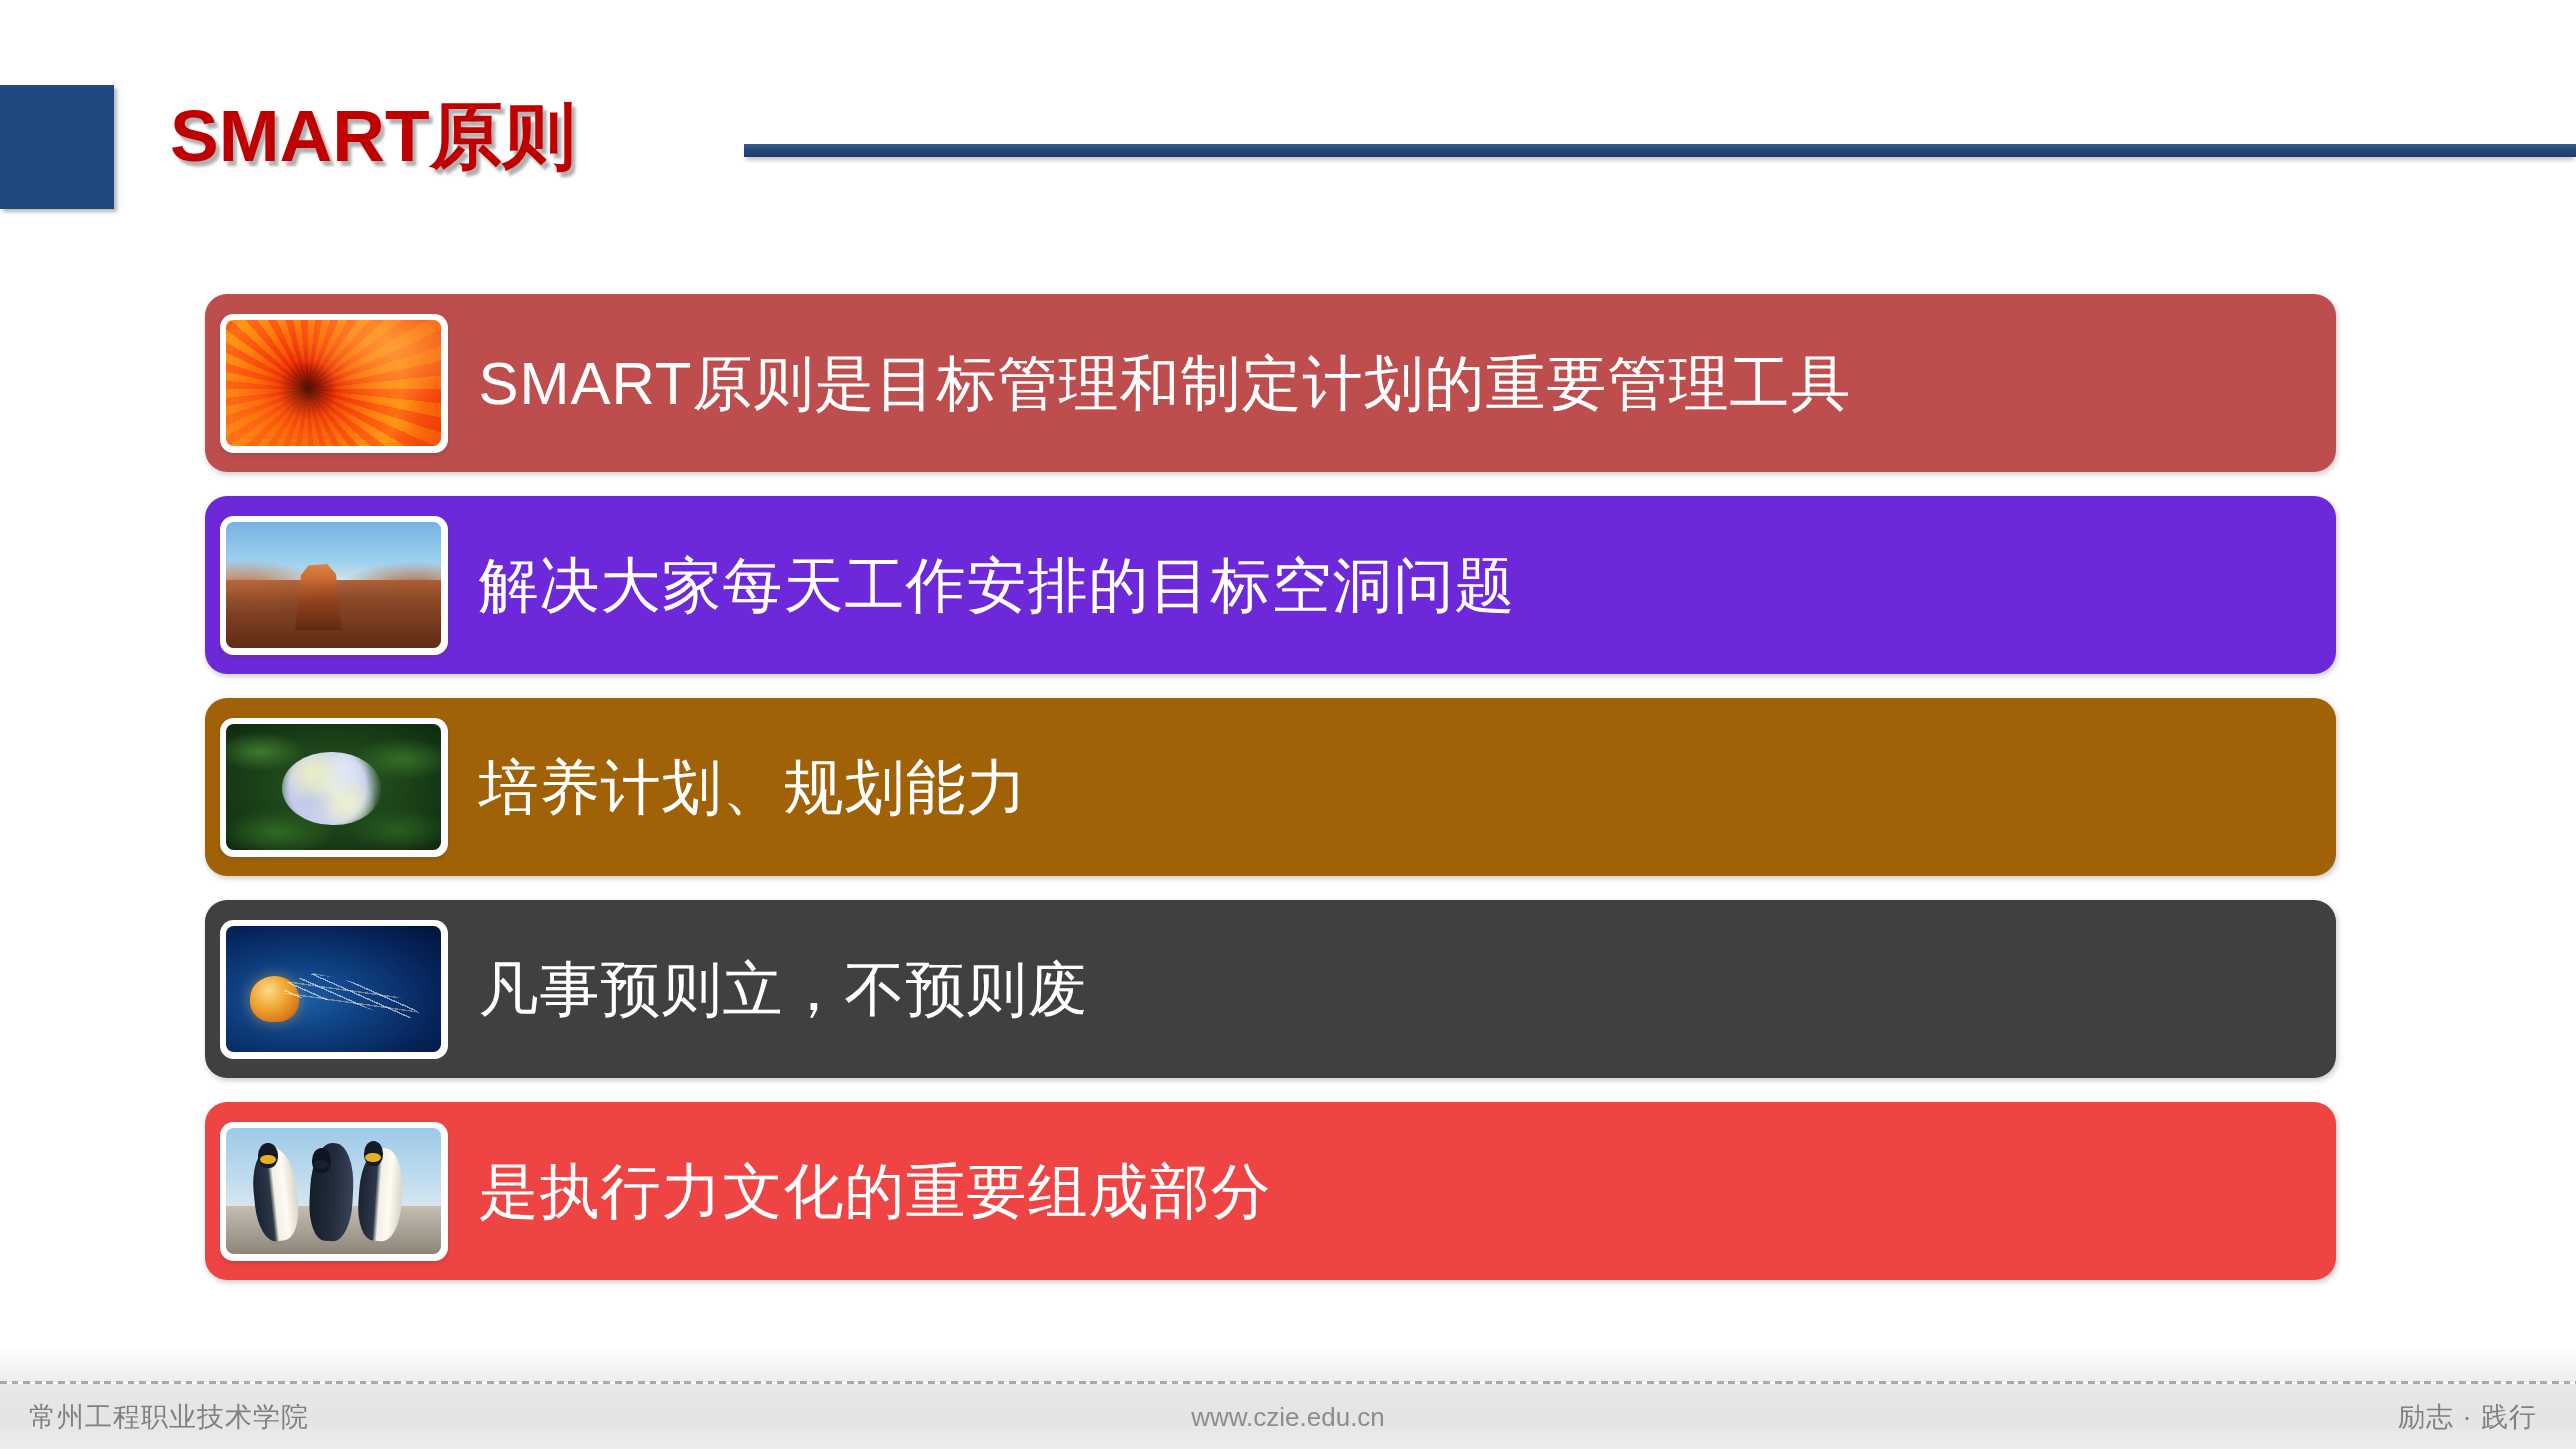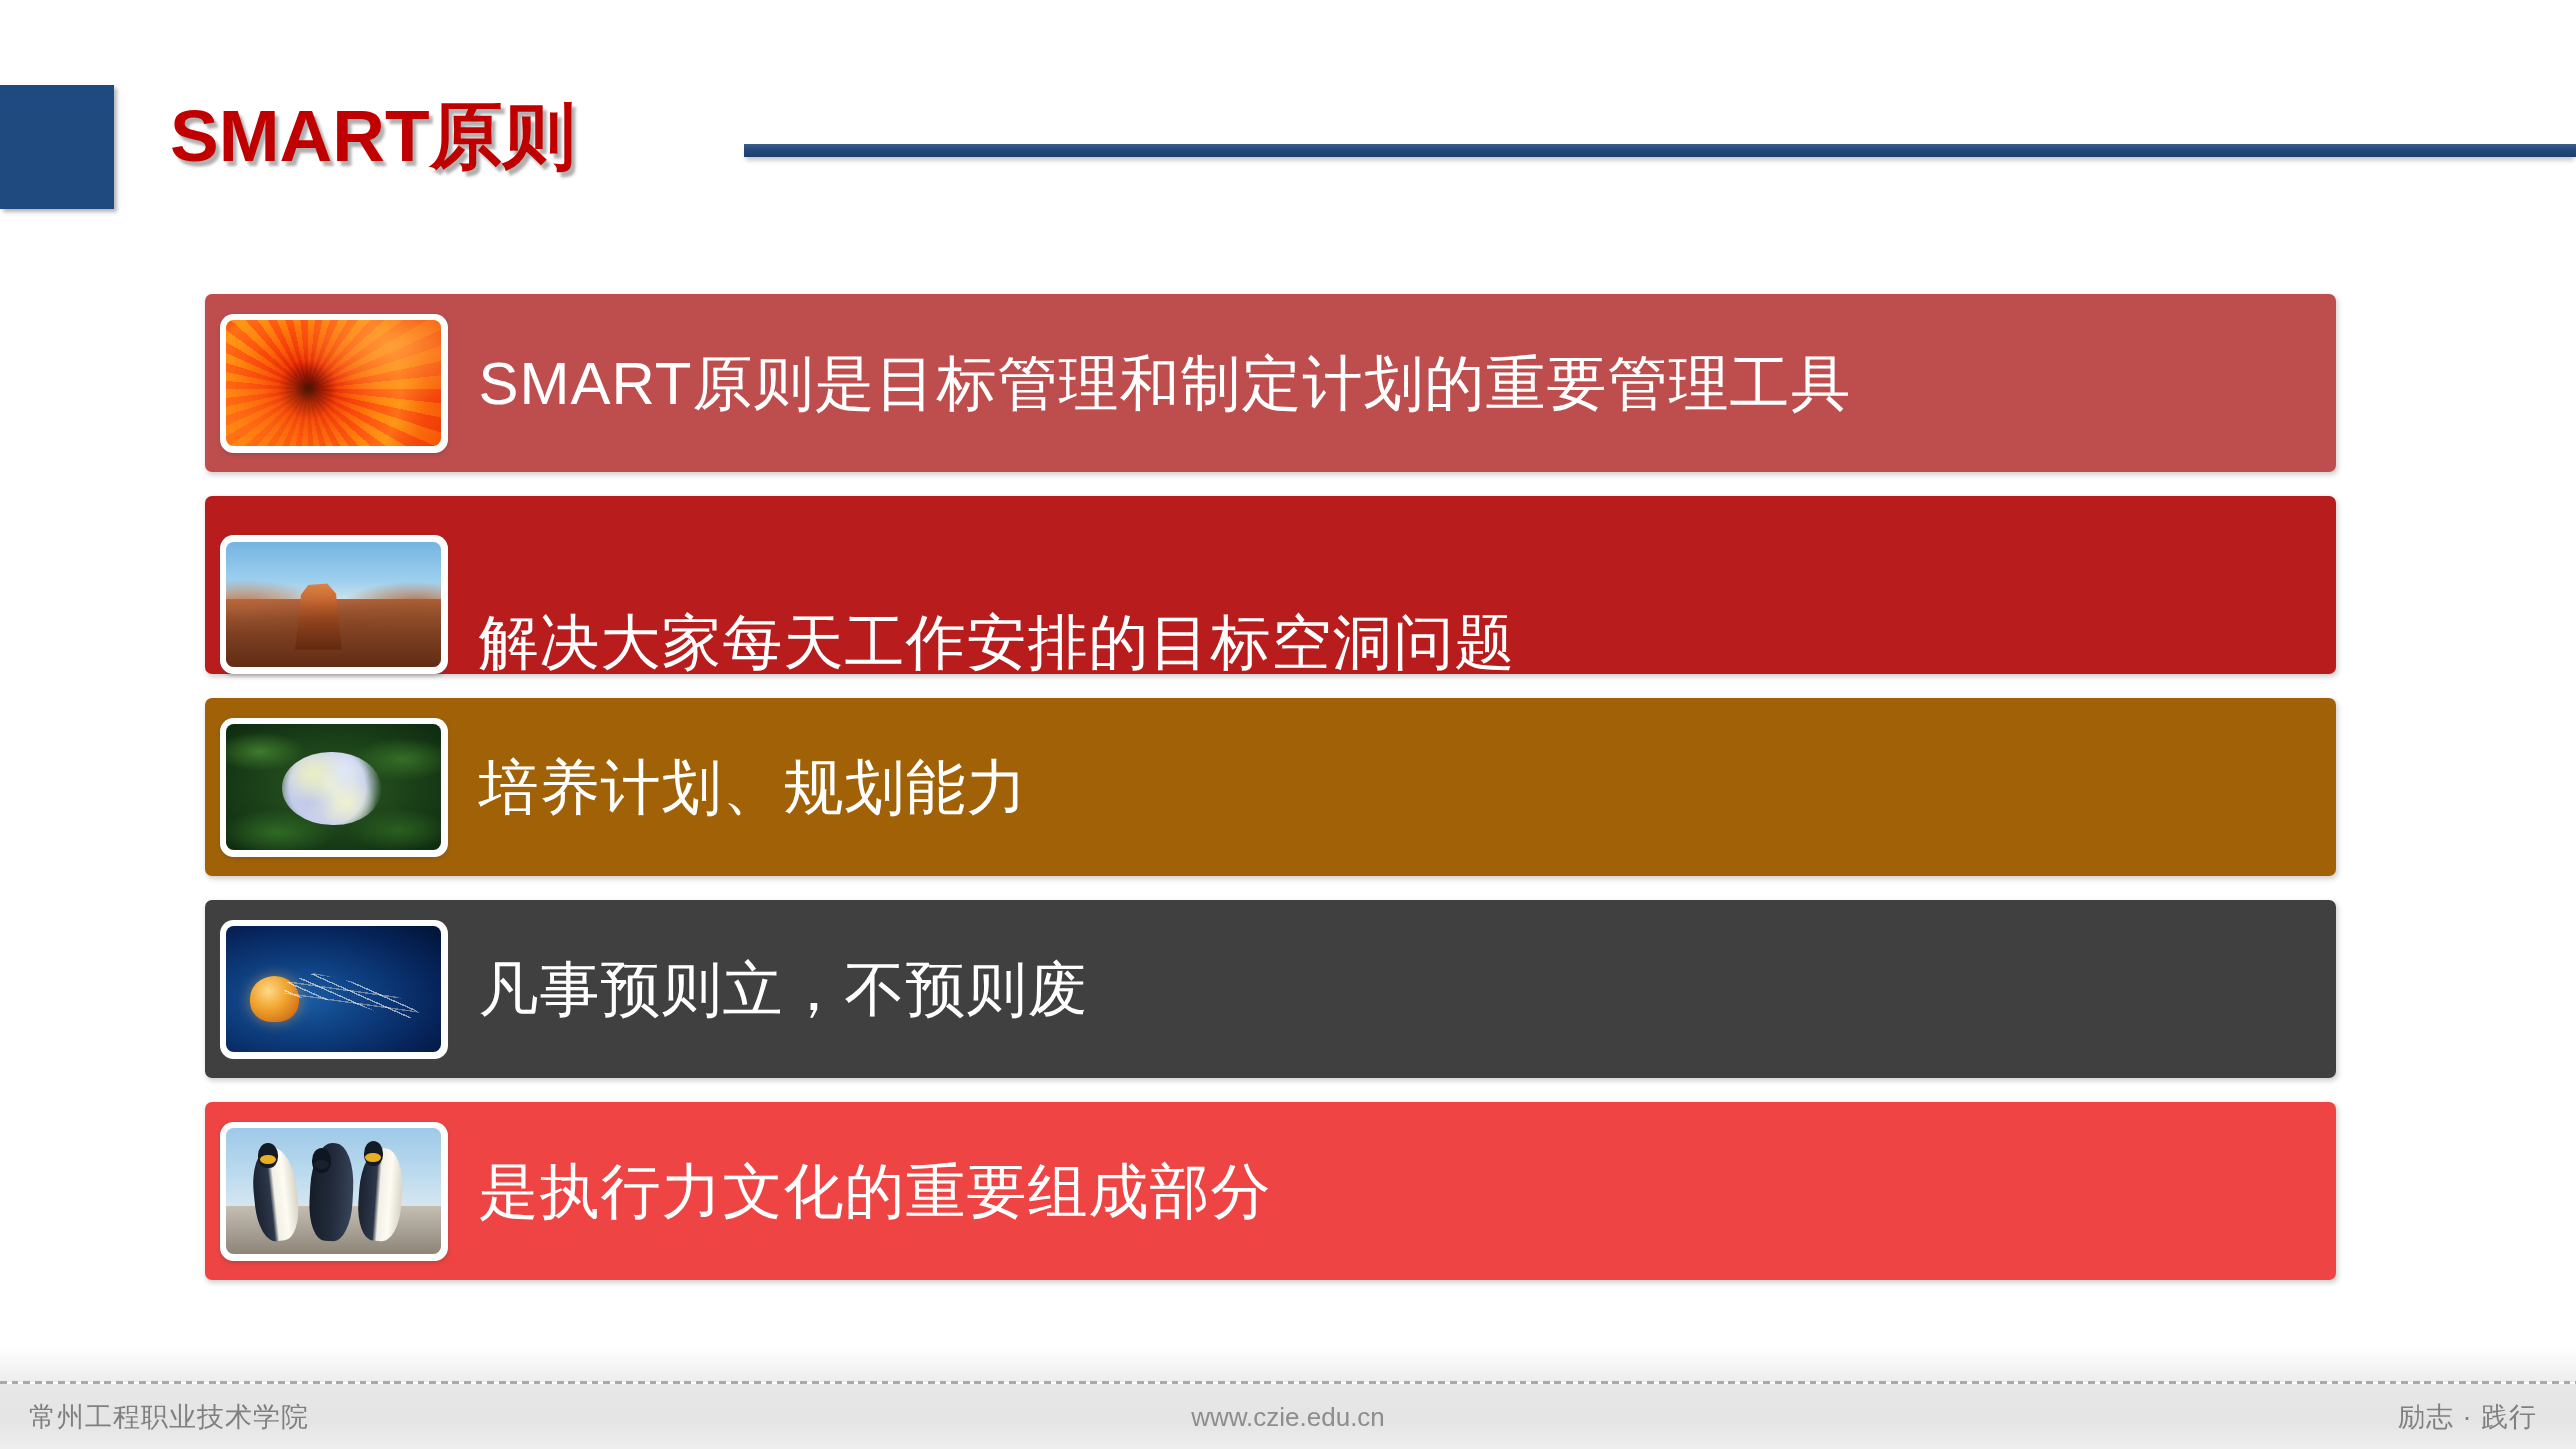--- a/index.html
+++ b/index.html
@@ -69,21 +69,21 @@
     position: absolute;
     left: 205px;
     top: 294px;
     width: 2131px;
   }
 
   .row {
     position: relative;
     height: 178px;
     margin-bottom: 24px;
-    border-radius: 7px;
+    border-radius: 22px;
     display: flex;
     align-items: center;
     box-shadow: 1.9px 2.9px 4.8px rgba(160,150,150,0.45);
   }
   .row:last-child { margin-bottom: 0; }
 
   .thumb-frame {
     position: relative;
     flex: 0 0 auto;
     width: 228px;
@@ -337,21 +337,21 @@
 
   <div class="rows">
 
     <div class="row" style="background:#BE4E4E;">
       <div class="thumb-frame">
         <div class="thumb art-flower-orange"></div>
       </div>
       <div class="row-text">SMART原则是目标管理和制定计划的重要管理工具</div>
     </div>
 
-    <div class="row" style="background:#b91c1c;align-items:flex-end;">
+    <div class="row" style="background:#6d28d9;">
       <div class="thumb-frame">
         <div class="thumb art-desert"></div>
       </div>
       <div class="row-text">解决大家每天工作安排的目标空洞问题</div>
     </div>
 
     <div class="row" style="background:#a16207;">
       <div class="thumb-frame">
         <div class="thumb art-hydrangea"></div>
       </div>

